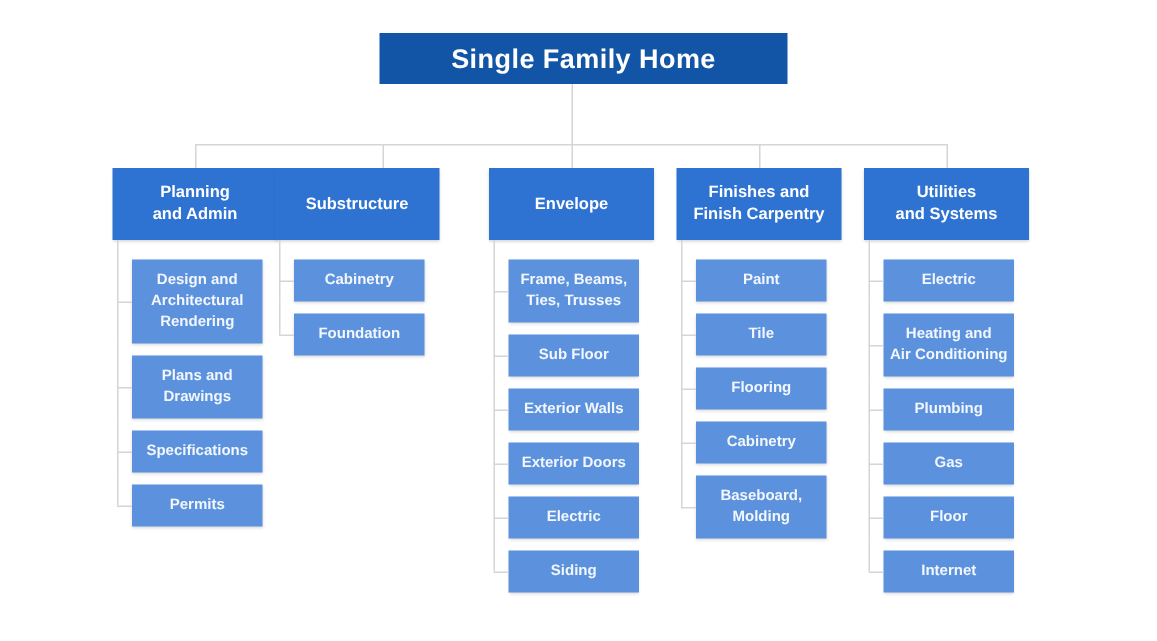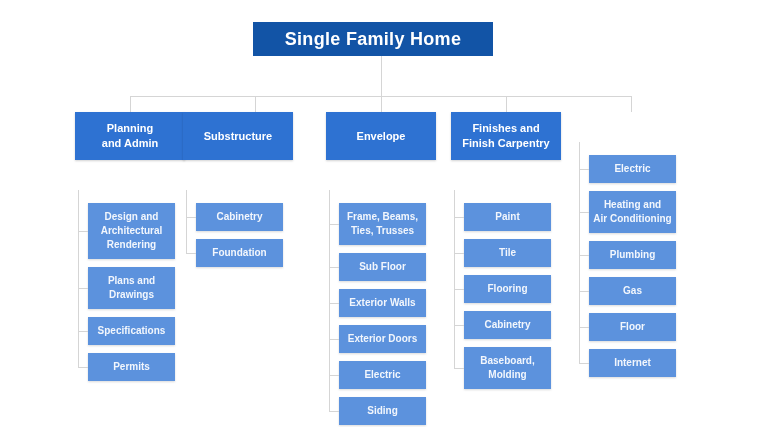--- a/index.html
+++ b/index.html
@@ -12,21 +12,21 @@
   body{font-family:"Liberation Sans", sans-serif;}
   .canvas{
     position:relative;
     width:771px;height:427px;
     background:#ffffff;
     overflow:hidden;
   }
   
   .root-node{
     position:absolute;
-    left:253px;top:22px;width:240px;height:34px;
+    left:253px;top:22px;width:272px;height:34px;
     background:var(--c-root);
     color:#ffffff;
     font-size:18px;font-weight:bold;letter-spacing:.3px;
     display:flex;align-items:center;justify-content:center;
     box-sizing:border-box;
   }
   
   .conn{position:absolute;background:var(--c-line);}
   .conn.v{width:1px;}
   .conn.h{height:1px;}
@@ -35,21 +35,21 @@
   .branch-node{
     width:110px;min-height:48px;
     background:var(--c-branch);
     color:#ffffff;
     font-size:11px;font-weight:bold;line-height:15px;
     display:flex;align-items:center;justify-content:center;
     text-align:center;white-space:pre-line;
     box-sizing:border-box;padding:4px 3px;
     box-shadow:0 1px 2px rgba(0,0,0,0.18);
   }
-  .kids{margin-left:13px;width:81px;margin-top:30px;}
+  .kids{margin-left:13px;width:81px;}
   .kid{position:relative;padding-top:8px;}
   .kid:first-child{padding-top:13px;}
   
   .kid::before{
     content:"";position:absolute;left:-10px;top:0;bottom:0;width:1px;
     background:var(--c-line);
   }
   .kid:last-child::before{display:none;}
   .child-node{
     position:relative;
@@ -165,20 +165,22 @@
           <div class="child-node">Cabinetry</div>
         </div>
       <div class="kid">
           <div class="child-node">Baseboard,
 Molding</div>
         </div>
     </div>
   </div>
 
   <div class="column" style="left:576px">
+    <div class="branch-node">Utilities
+and Systems</div>
     <div class="kids">
       <div class="kid">
           <div class="child-node">Electric</div>
         </div>
       <div class="kid">
           <div class="child-node">Heating and
 Air Conditioning</div>
         </div>
       <div class="kid">
           <div class="child-node">Plumbing</div>

